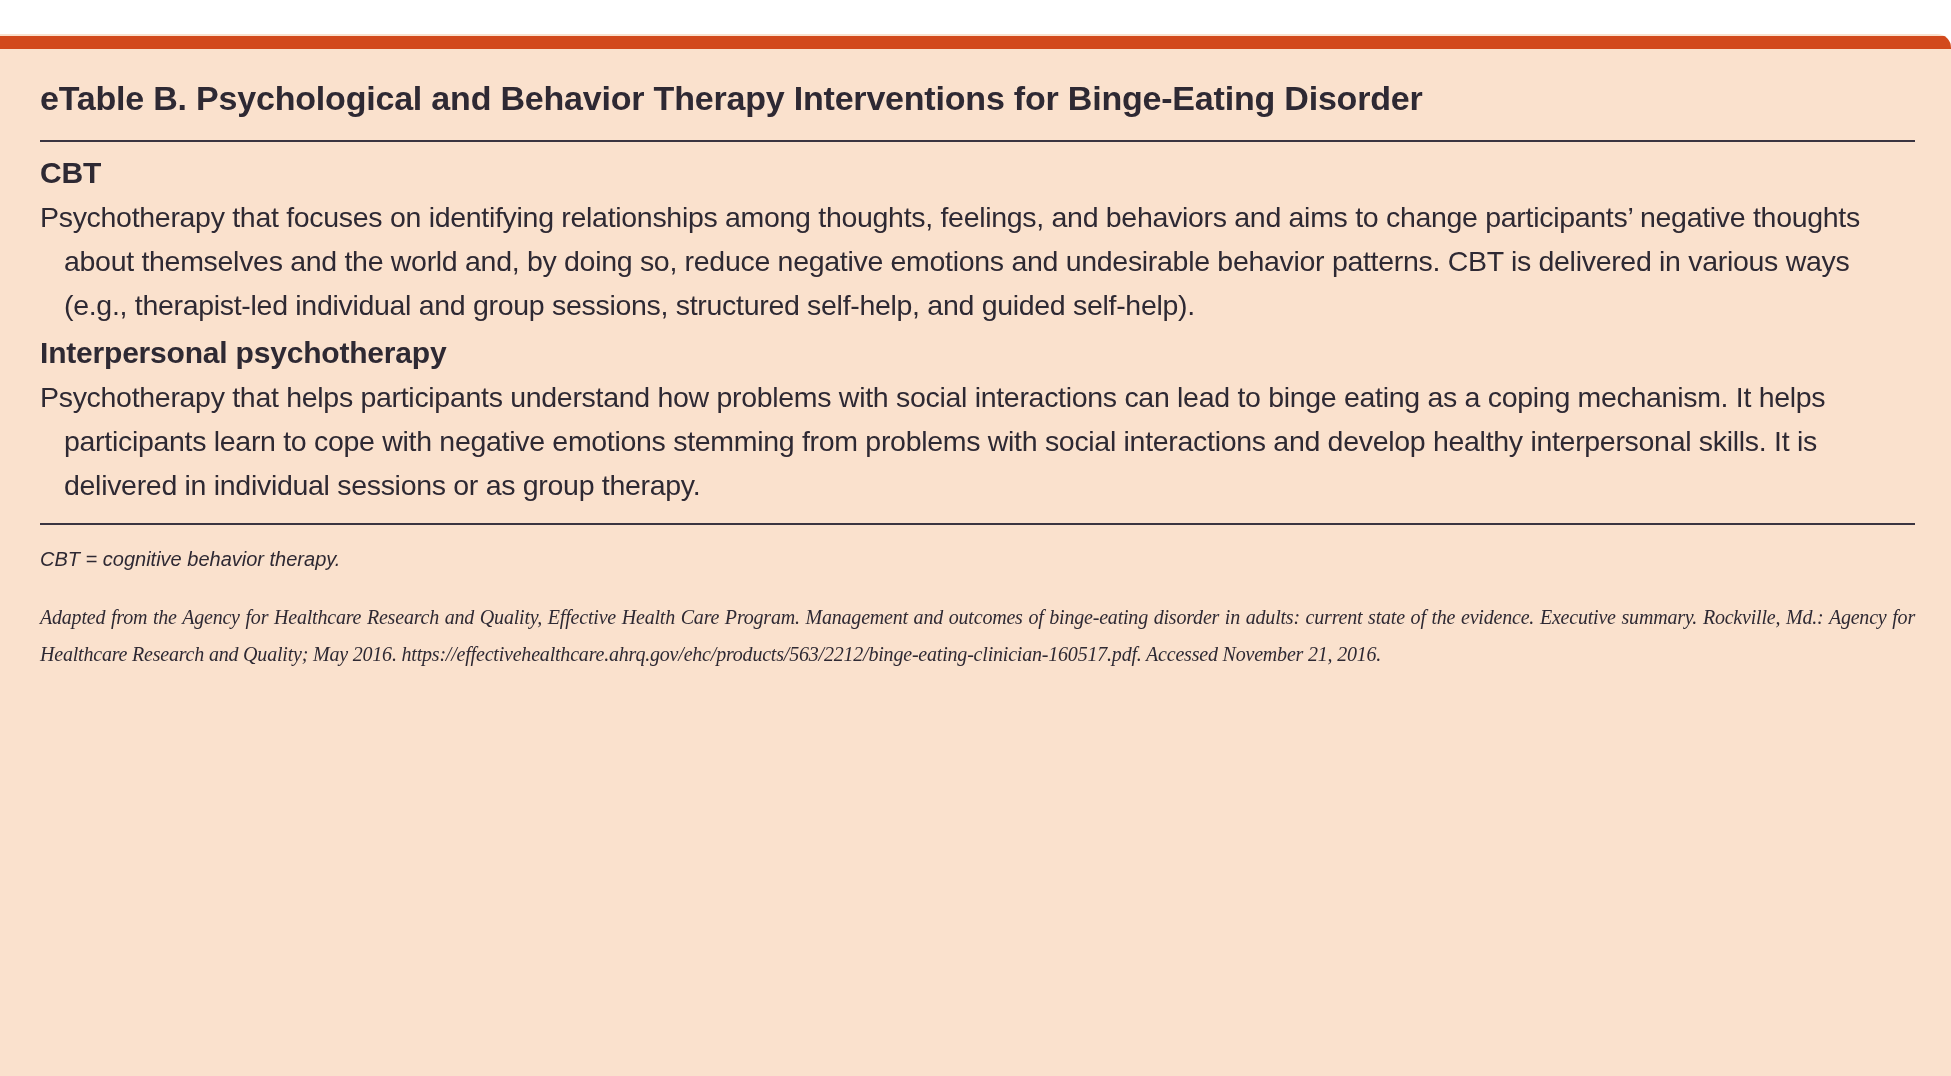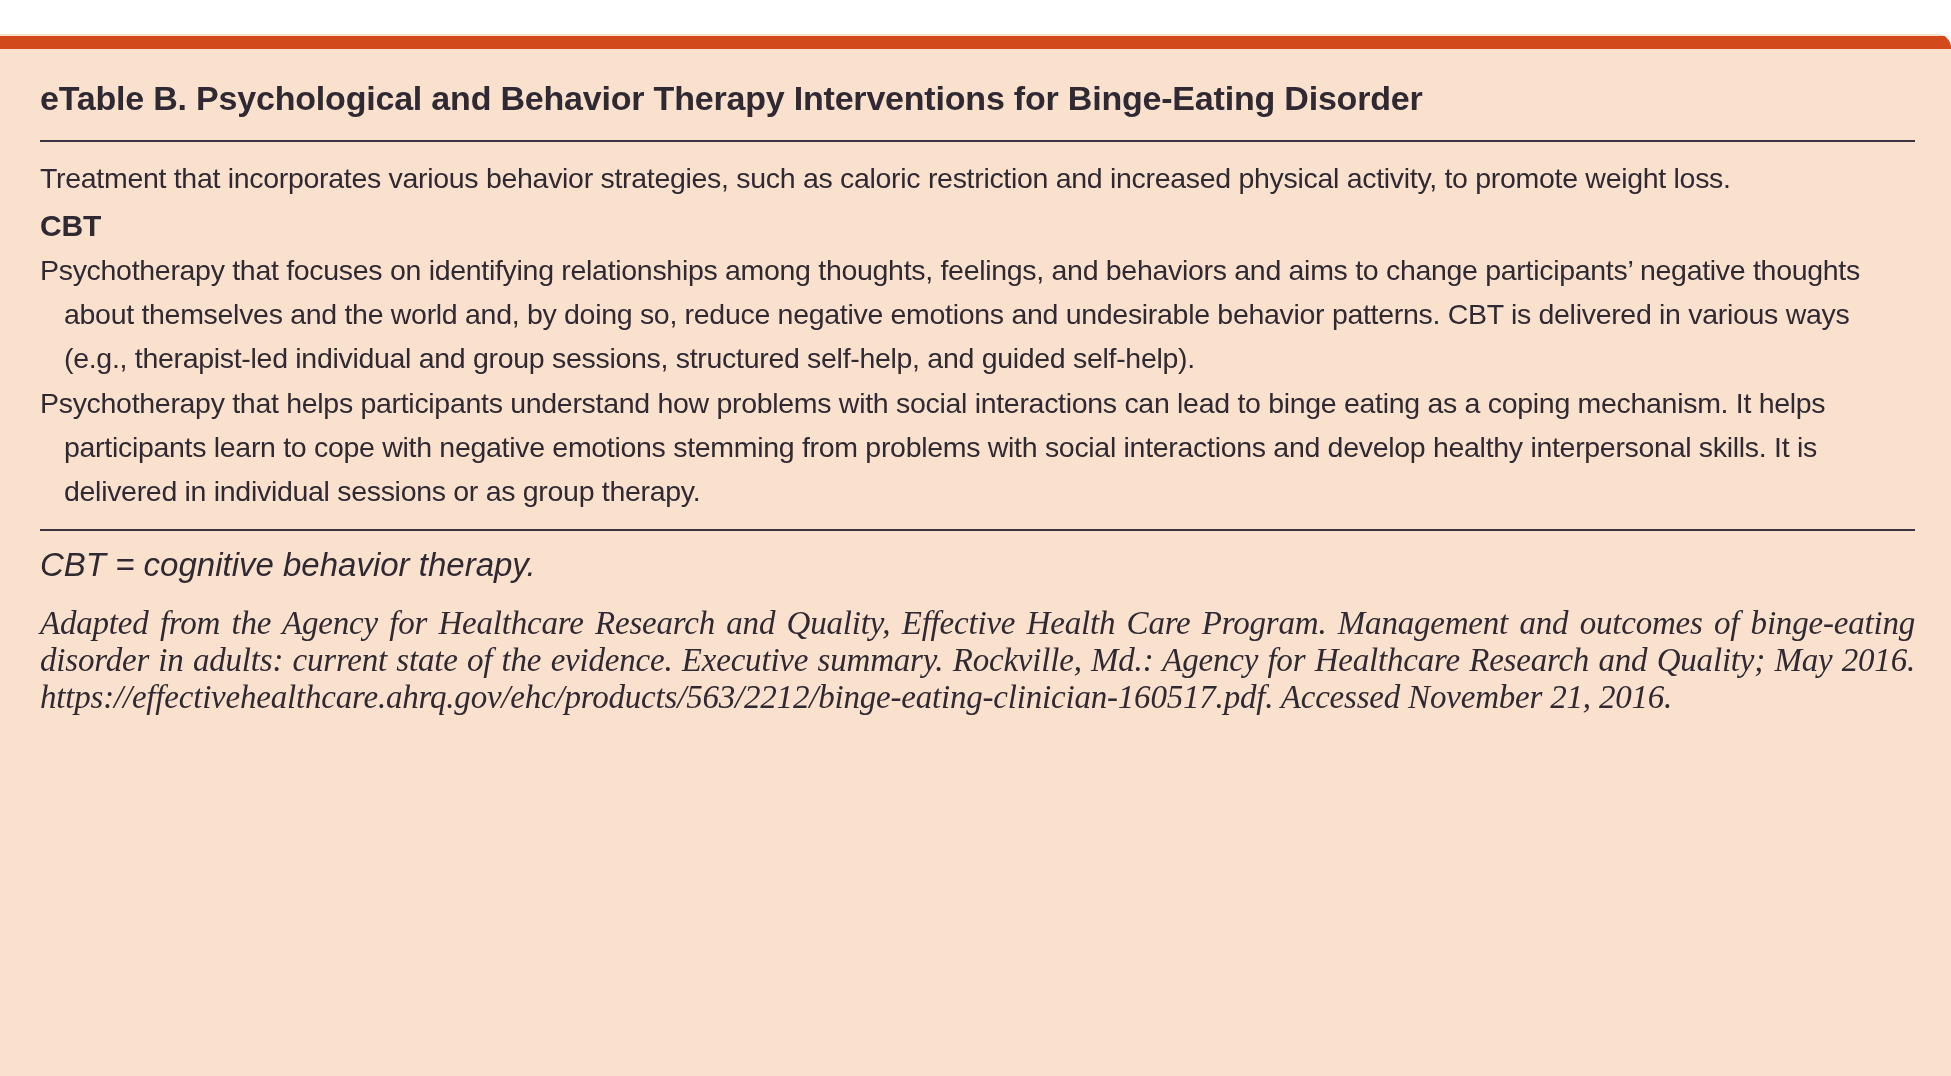--- a/index.html
+++ b/index.html
@@ -55,21 +55,21 @@
   .section p.def {
     font-size: 28.5px;
     line-height: 44px;
     letter-spacing: -0.3px;
     padding-left: 24px;
     text-indent: -24px;
     margin: 0 0 1px 0;
   }
   .footnote {
     font-style: italic;
-    font-size: 33px;
+    font-size: 20px;
     color: var(--text, #2e2933);
   }
   .footnote.abbr {
     line-height: 36px;
     margin-bottom: 22px;
   }
   .footnote.source {
     line-height: 37px;
     text-align: justify;
     letter-spacing: -0.2px;
@@ -82,32 +82,32 @@
 <div class="sheet">
   <div class="accent-bar top"></div>
 
   <div class="content">
 
     <h1 class="table-title">eTable B. Psychological and Behavior Therapy Interventions for Binge-Eating Disorder</h1>
 
     <hr class="rule under-title">
 
     <div class="section">
-      <p class="def">Treatment that incorporates various behavior strategies, such as caloric restriction and increased physical activity, to promote weight loss.</p>
     </div>
 
     <div class="section">
       <h2>CBT</h2>
       <p class="def">Psychotherapy that focuses on identifying relationships among thoughts, feelings, and behaviors and aims to change participants’ negative thoughts about themselves and the world and, by doing so, reduce negative emotions and undesirable behavior patterns. CBT is delivered in various ways (e.g., therapist-led individual and group sessions, structured self-help, and guided self-help).</p>
     </div>
 
     <div class="section">
     </div>
 
     <div class="section">
+      <h2>Interpersonal psychotherapy</h2>
       <p class="def">Psychotherapy that helps participants understand how problems with social interactions can lead to binge eating as a coping mechanism. It helps participants learn to cope with negative emotions stemming from problems with social interactions and develop healthy interpersonal skills. It is delivered in individual sessions or as group therapy.</p>
     </div>
 
     <hr class="rule above-footnotes">
 
     <p class="footnote abbr">CBT = cognitive behavior therapy.</p>
 
     <p class="footnote source">Adapted from the Agency for Healthcare Research and Quality, Effective Health Care Program. Management and outcomes of binge-eating disorder in adults: current state of the evidence. Executive summary. Rockville, Md.: Agency for Healthcare Research and Quality; May 2016. https://effectivehealthcare.ahrq.gov/ehc/products/563/2212/binge-eating-clinician-160517.pdf. Accessed November 21, 2016.</p>
 
   </div>

